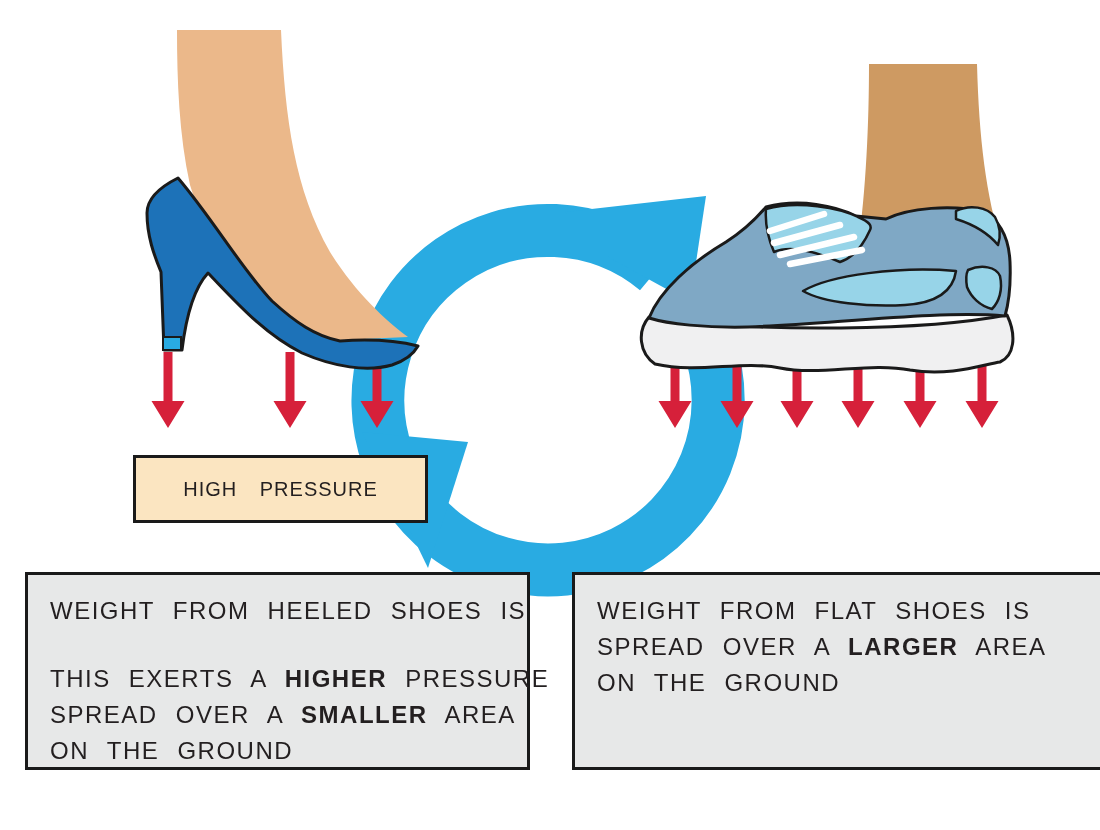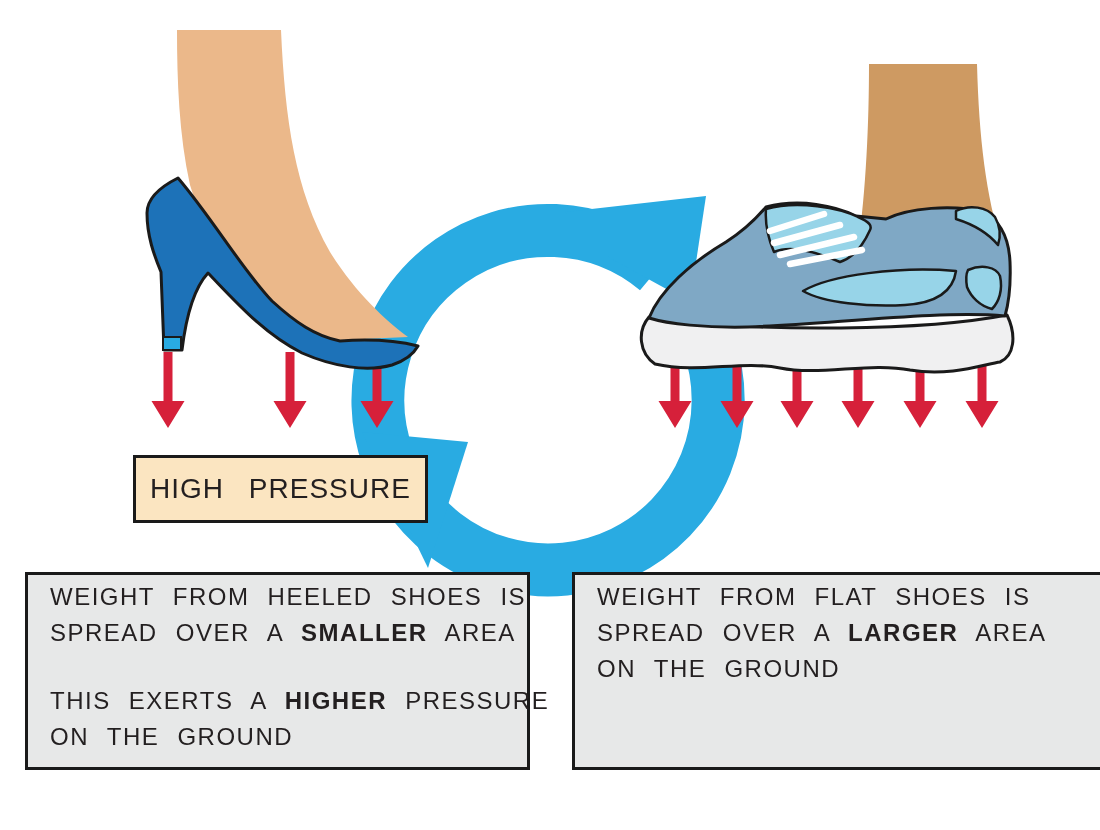--- a/index.html
+++ b/index.html
@@ -16,23 +16,23 @@
   .heel-tip{fill:var(--cycle-blue,#29ABE2);stroke:var(--outline,#1a1a1a);stroke-width:2;}
   .sole{fill:var(--sole,#F0F0F1);stroke:var(--outline,#1a1a1a);stroke-width:3;stroke-linejoin:round;}
   .sneaker-body{fill:var(--sneaker-body,#7FA8C5);stroke:var(--outline,#1a1a1a);stroke-width:3;stroke-linejoin:round;}
   .sneaker-light{fill:var(--sneaker-light,#97D4E8);stroke:var(--outline,#1a1a1a);stroke-width:2.5;stroke-linejoin:round;}
   .lace{stroke:#ffffff;stroke-width:6.5;stroke-linecap:round;fill:none;}
   .arrow{fill:var(--arrow-red,#D6203A);}
 
   
   .label-box{position:absolute;display:flex;align-items:center;justify-content:center;
              background:var(--label-bg,#FBE5C1);border:3px solid var(--outline,#1a1a1a);
-             box-sizing:border-box;font-size:28px;letter-spacing:1px;word-spacing:16px;}
+             box-sizing:border-box;font-size:20px;letter-spacing:1px;word-spacing:16px;}
   .exp-box{position:absolute;background:var(--box-bg,#E7E8E8);border:3px solid var(--outline,#1a1a1a);
-           box-sizing:border-box;padding:4px 22px;font-size:24px;letter-spacing:1.5px;
+           box-sizing:border-box;padding:18px 22px;font-size:24px;letter-spacing:1.5px;
            word-spacing:10px;line-height:36px;white-space:nowrap;}
   .exp-box .para2{margin-top:32px;}
   .exp-box b{font-weight:bold;}
 </style>
 </head>
 <body>
 
 <div class="stage">
 
   <svg class="scene" width="1100" height="830" viewBox="0 0 1100 830">
@@ -80,22 +80,22 @@
       </g>
     </g>
   </svg>
 
   <div class="label-box" style="left:133px;top:455px;width:295px;height:68px;">
     <span>HIGH PRESSURE</span>
   </div>
 
   <div class="exp-box" style="left:25px;top:572px;width:505px;height:198px;">
     <div class="line">WEIGHT FROM HEELED SHOES IS</div>
+    <div class="line para2"><span>THIS EXERTS A </span><b>HIGHER</b><span> PRESSURE</span></div>
     <div class="line"><span>SPREAD OVER A </span><b>SMALLER</b><span> AREA</span></div>
-    <div class="line para2"><span>THIS EXERTS A </span><b>HIGHER</b><span> PRESSURE</span></div>
     <div class="line">ON THE GROUND</div>
   </div>
 
   <div class="exp-box" style="left:572px;top:572px;width:581px;height:198px;">
     <div class="line">WEIGHT FROM FLAT SHOES IS</div>
     <div class="line"><span>SPREAD OVER A </span><b>LARGER</b><span> AREA</span></div>
     <div class="line">ON THE GROUND</div>
   </div>
 
 </div>

